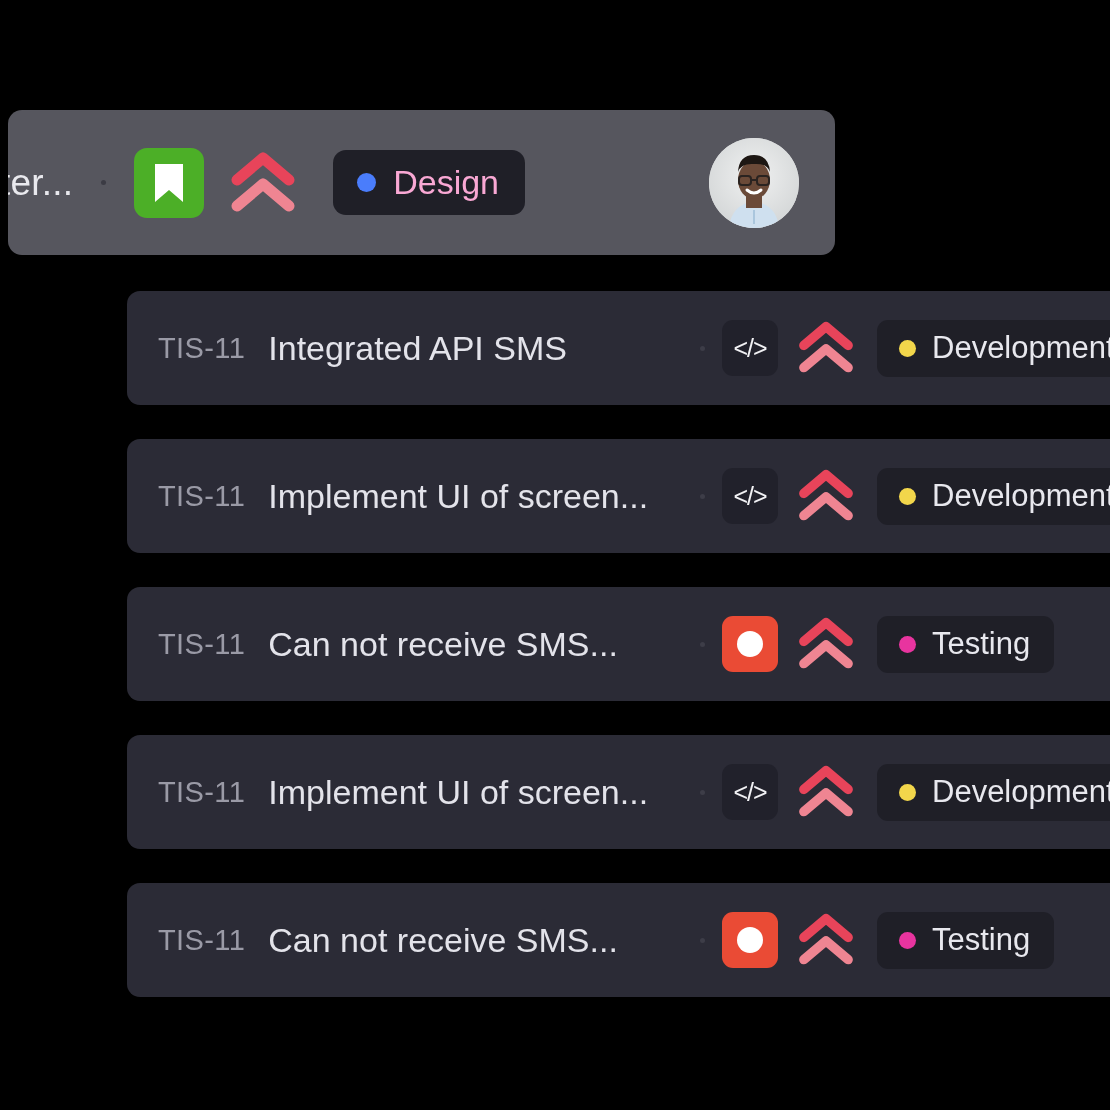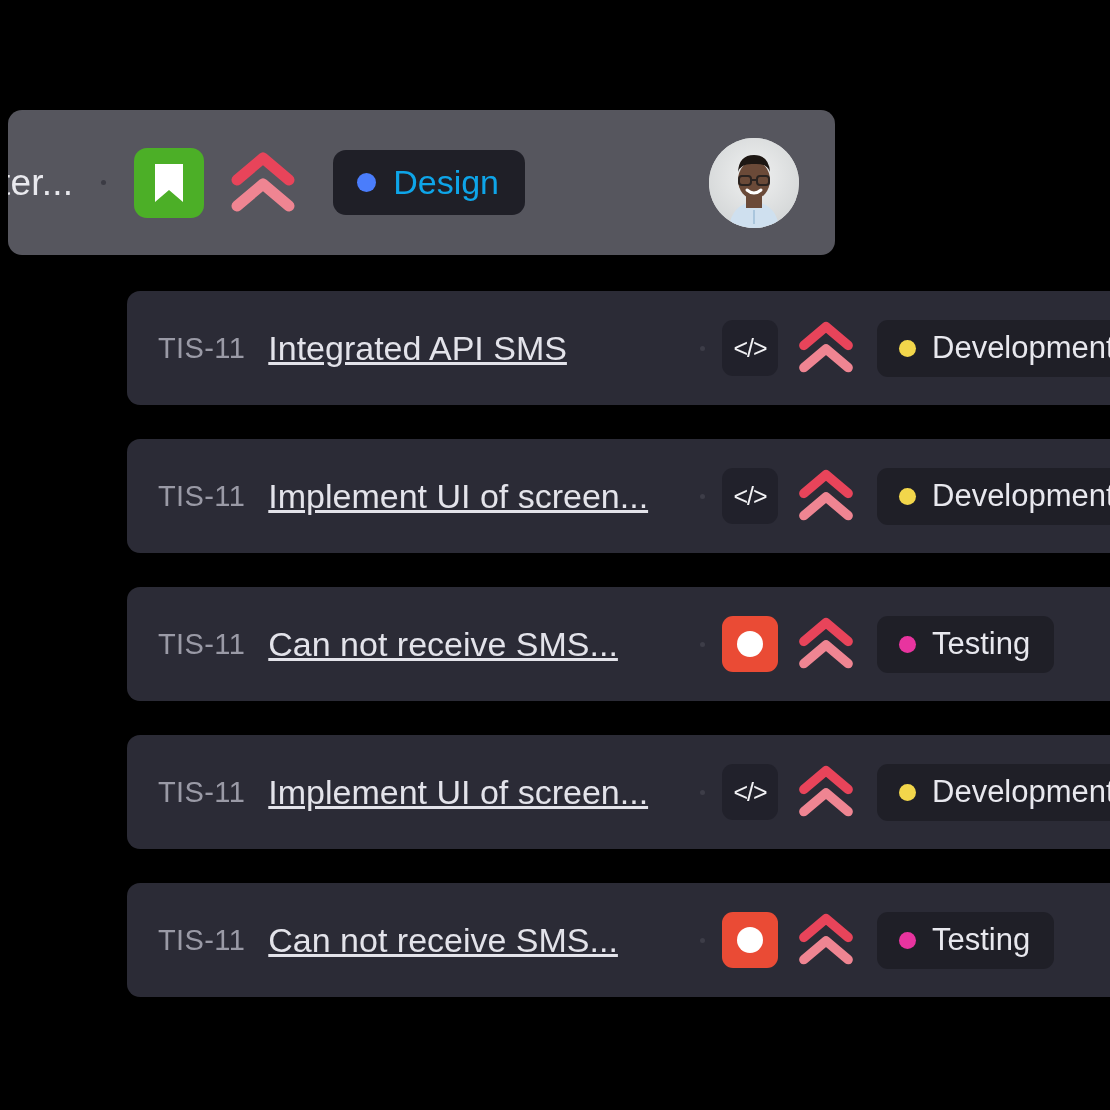--- a/index.html
+++ b/index.html
@@ -71,21 +71,21 @@
     padding: 0 26px 0 24px;
     box-sizing: border-box;
   }
   #header-status-pill .dot {
     width: 19px;
     height: 19px;
     border-radius: 50%;
     flex: none;
   }
   #header-status-pill .pill-label {
-    color: #0ea5e9;
+    color: #f9a8d4;
     font-size: 34px;
     margin-left: 17px;
     white-space: nowrap;
   }
   #header-avatar {
     position: absolute;
     right: 36px;
     top: 50%;
     transform: translateY(-50%);
     width: 90px;
@@ -120,21 +120,20 @@
     letter-spacing: 0.4px;
     white-space: nowrap;
     flex: none;
   }
   .task-title {
     color: #e3e3ea;
     font-size: 34px;
     margin-left: 23px;
     white-space: nowrap;
     flex: none;
-    text-decoration: underline;
   }
   .row-dot {
     width: 5px;
     height: 5px;
     border-radius: 50%;
     background: #3d3d48;
     position: absolute;
     left: 573px;
   }
   .row-right {

